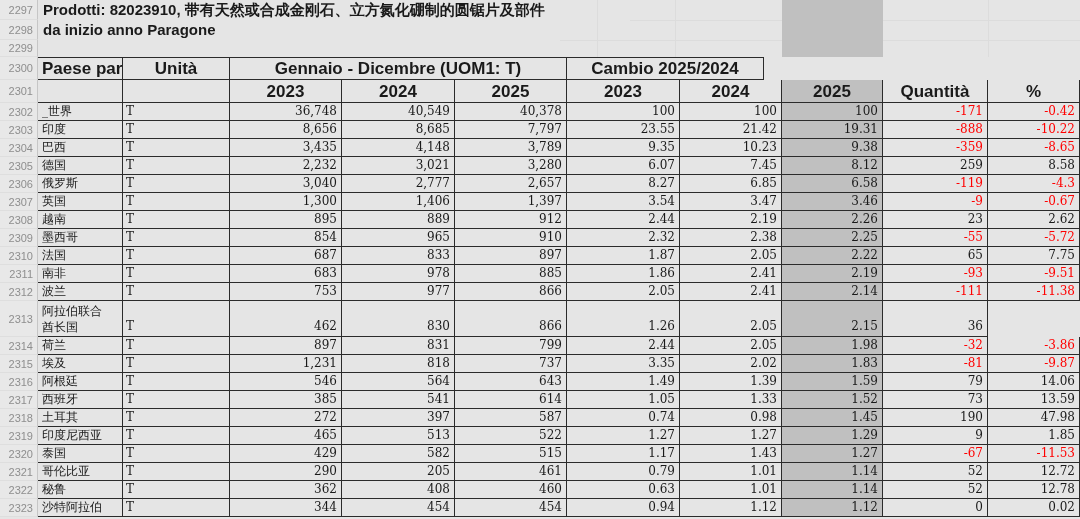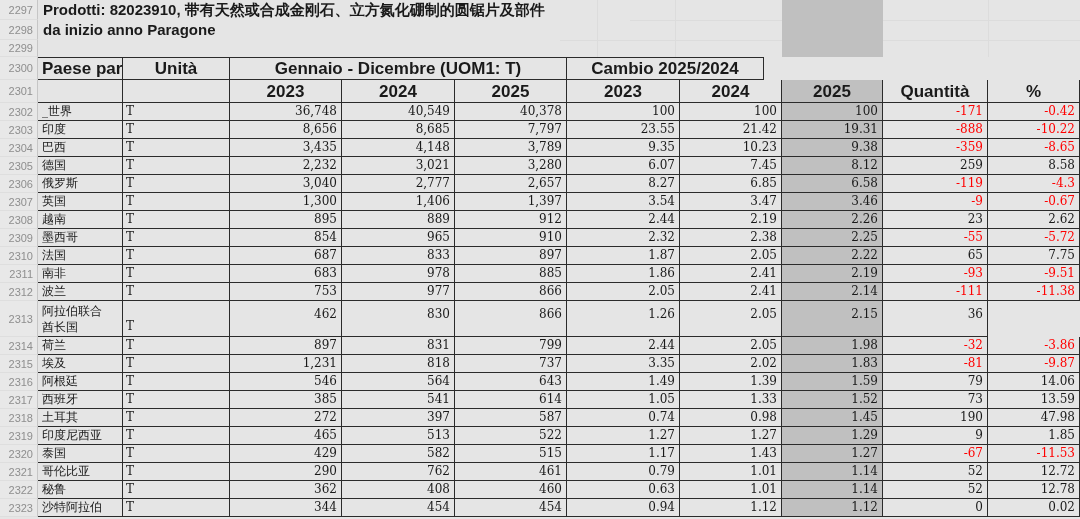--- a/index.html
+++ b/index.html
@@ -32,21 +32,21 @@
   .w-cq{width:105px;} .w-cp{width:92px;}
   .w-period{width:337px;} .w-quota{width:316px;} .w-cambio{width:197px;}
   .th{font-weight:bold;font-size:17px;display:flex;align-items:center;justify-content:center;}
   .th-left{justify-content:flex-start;padding-left:4px;}
   .num{text-align:right;padding-right:4px;font-family:"DejaVu Serif",serif;}
   .country{padding-left:4px;font-family:"DejaVu Serif",serif;}
   .unit{padding-left:3px;font-family:"DejaVu Serif",serif;}
   .hl{background:#c0c0c0;}
   .neg{color:#ff0000;}
   .tall .country{padding-top:2px;line-height:16px;}
-  .tall .num{display:flex;align-items:flex-end;justify-content:flex-end;padding-bottom:13px;}
+  .tall .num{display:flex;align-items:flex-end;justify-content:flex-end;padding-bottom:1px;}
   .tall .unit{display:flex;align-items:flex-end;padding-bottom:1px;}
   .trow .rownum{font-size:11px;}
 </style>
 </head>
 <body>
 
 <div class="sheet">
 
   <div class="gl-v" style="left:597px"></div>
   <div class="gl-v" style="left:675px"></div>
@@ -340,21 +340,21 @@
         <div class="cell tcell num w-s2">1.43</div>
         <div class="cell tcell num w-s3 hl">1.27</div>
         <div class="cell tcell num w-cq neg">-67</div>
         <div class="cell tcell num w-cp neg">-11.53</div>
       </div>
       <div class="row trow">
         <div class="cell rownum">2321</div>
         <div class="cell tcell w-name country">哥伦比亚</div>
         <div class="cell tcell w-unit unit">T</div>
         <div class="cell tcell num w-q1">290</div>
-        <div class="cell tcell num w-q2">762</div>
+        <div class="cell tcell num w-q2">205</div>
         <div class="cell tcell num w-q3">461</div>
         <div class="cell tcell num w-s1">0.79</div>
         <div class="cell tcell num w-s2">1.01</div>
         <div class="cell tcell num w-s3 hl">1.14</div>
         <div class="cell tcell num w-cq">52</div>
         <div class="cell tcell num w-cp">12.72</div>
       </div>
       <div class="row trow">
         <div class="cell rownum">2322</div>
         <div class="cell tcell w-name country">秘鲁</div>

